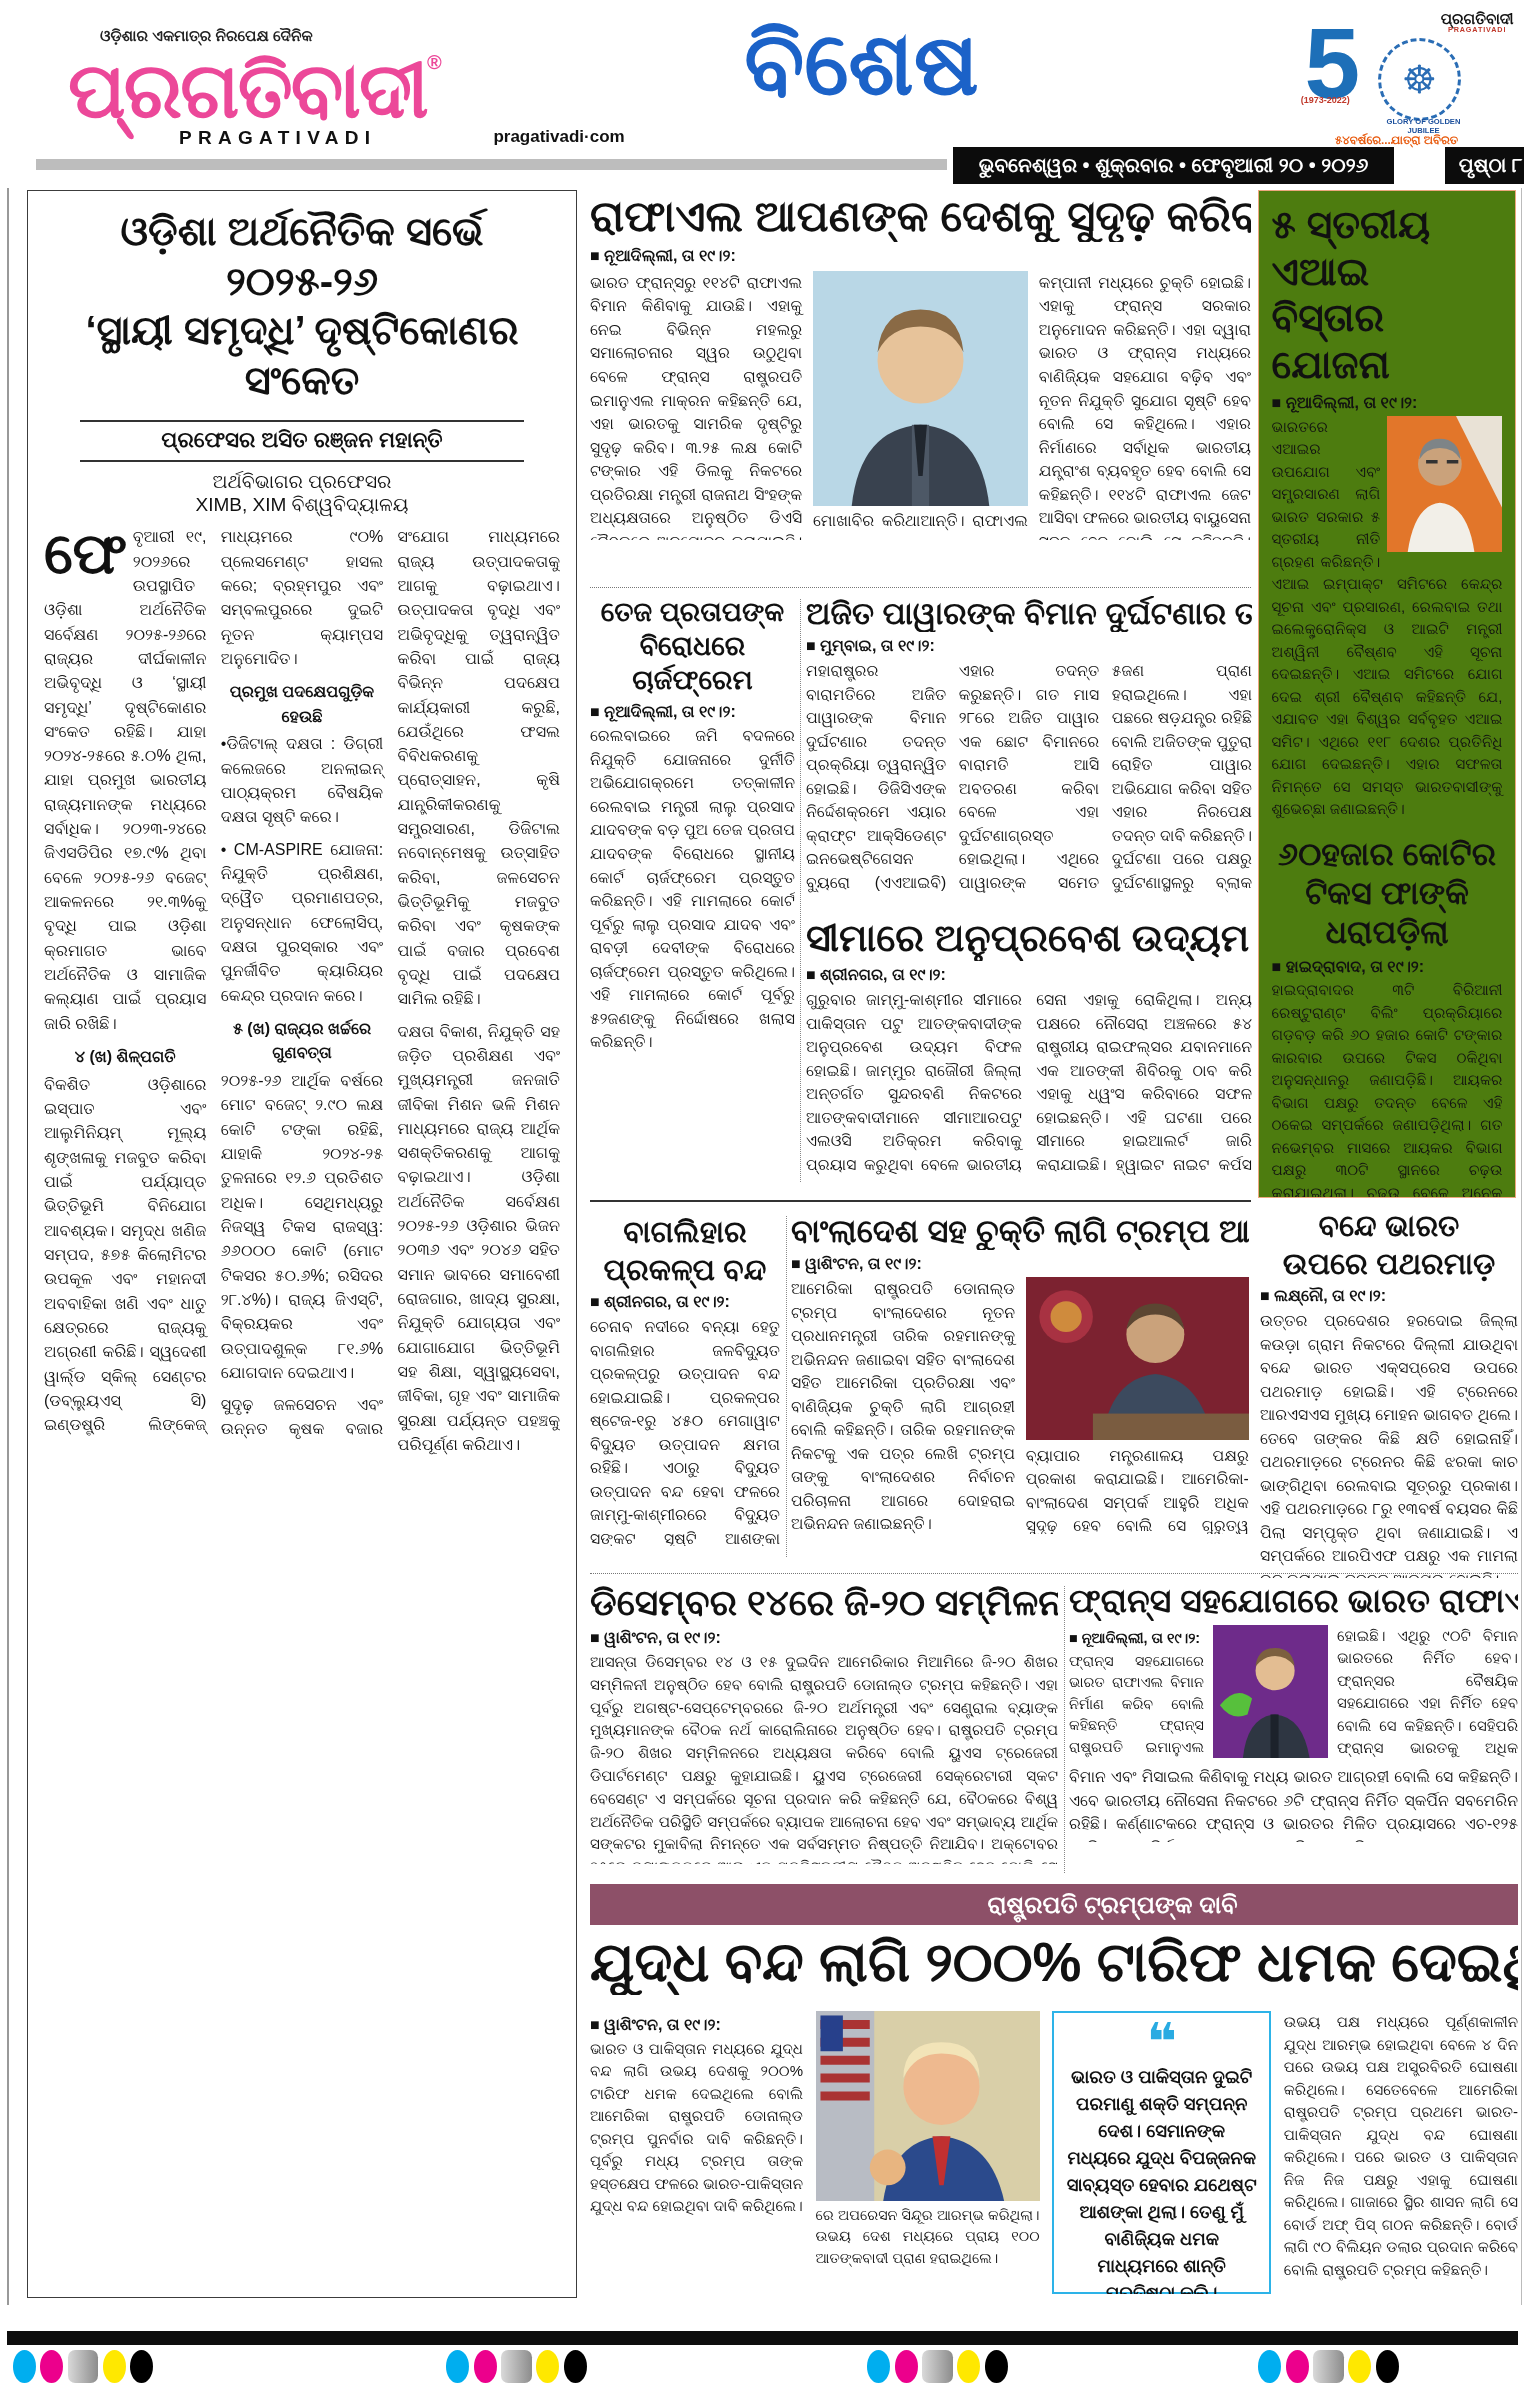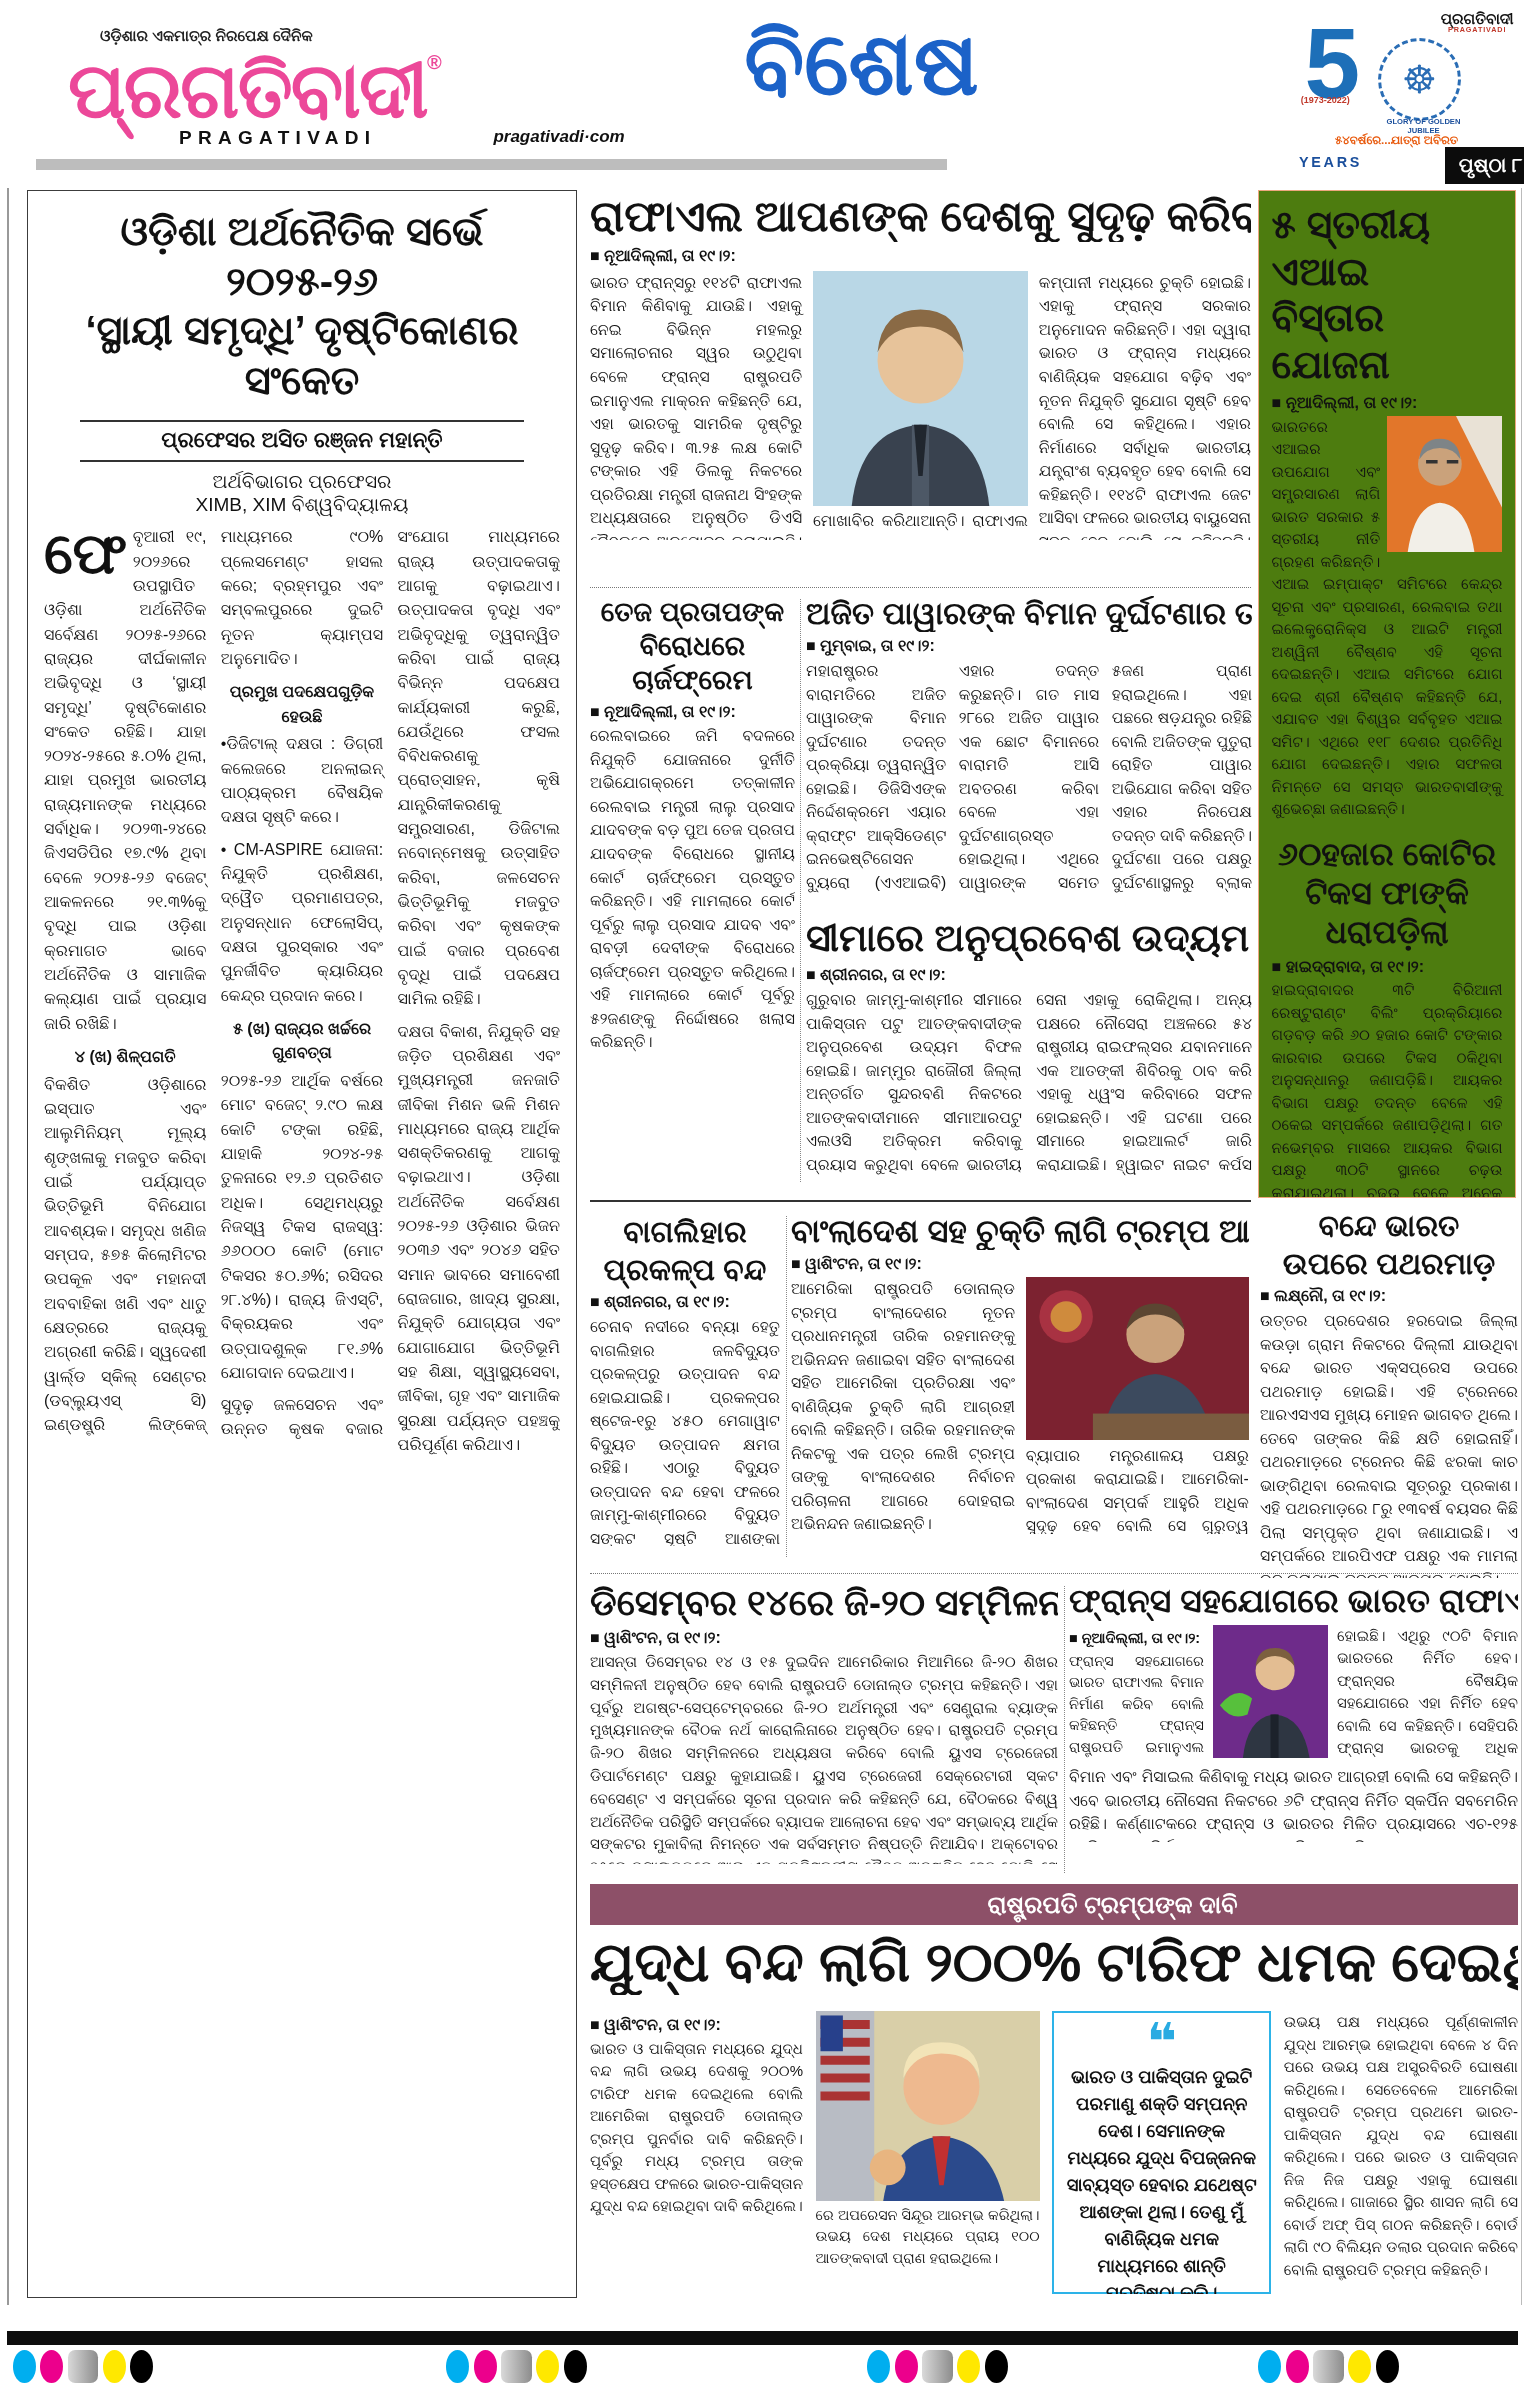--- a/index.html
+++ b/index.html
@@ -5,21 +5,21 @@
   html,body{margin:0;padding:0;background:#e8e8e8;}
   .page{position:relative;width:1525px;height:2401px;background:#ffffff;margin:0 auto;
         font-family:"Liberation Sans","DejaVu Sans",sans-serif;color:#111;overflow:hidden;}
   .abs{position:absolute;}
   
   .m-tagline{left:100px;top:27px;font-size:15.2px;font-weight:bold;color:#222;}
   .m-logo{left:68px;top:52px;font-size:77px;font-weight:900;letter-spacing:-1.8px;line-height:1;color:#ec4899;}
   .m-reg{font-size:20px;vertical-align:top;font-weight:700;}
   .m-sub{left:179px;top:127px;display:flex;gap:117px;}
   .m-sub .lat{font-size:19px;font-weight:800;letter-spacing:6.3px;}
-  .m-sub .web{font-size:17px;font-weight:800;font-style:italic;}
+  .m-sub .web{font-size:17px;font-weight:800;}
   .sec-title{left:682px;top:20px;width:359px;text-align:center;font-size:88px;font-weight:800;color:#1b62c8;line-height:1;}
   .jub{left:1299px;top:9px;width:220px;height:142px;}
   .jub .brand{position:absolute;right:5.4px;top:1.8px;text-align:center;line-height:1;}
   .jub .brand .o{font-size:15.2px;font-weight:900;display:block;}
   .jub .brand .l{font-size:7.2px;font-weight:800;color:#c0392b;letter-spacing:0.9px;display:block;}
   .jub .five{position:absolute;left:5.4px;top:3.6px;font-size:100px;font-weight:900;color:#1d6fb8;line-height:1;}
   .jub .emblem{position:absolute;left:79px;top:29px;width:77px;height:77px;border:3.6px dashed #2a6db5;border-radius:50%;
                display:flex;align-items:center;justify-content:center;color:#2a6db5;font-size:39px;}
   .jub .range{position:absolute;left:1.8px;top:86px;font-size:9px;font-weight:800;color:#c0392b;}
   .jub .yrs{position:absolute;left:0px;top:97px;font-size:14.4px;font-weight:900;color:#1b4f9c;letter-spacing:2.7px;margin-top:48px;}
@@ -127,20 +127,21 @@
     </div>
     <div class="five">5</div>
     <div class="emblem">☸</div>
     <div class="range">(1973-2022)</div>
     <div class="yrs">YEARS</div>
     <div class="arc">GLORY OF GOLDEN JUBILEE</div>
     <div class="org">୫୪ବର୍ଷରେ...ଯାତ୍ରା ଅବିରତ</div>
   </div>
 
   <div class="abs gray-bar"></div>
+  <div class="abs date-bar">ଭୁବନେଶ୍ୱର • ଶୁକ୍ରବାର • ଫେବୃଆରୀ ୨୦ • ୨୦୨୬</div>
   <div class="abs page-box">ପୃଷ୍ଠା ୮</div>
   <div class="abs edge-l"></div>
   <div class="abs edge-r"></div>
 
   <div class="abs eco">
     <h1><span>ଓଡ଼ିଶା ଅର୍ଥନୈତିକ ସର୍ଭେ ୨୦୨୫-୨୬</span><br><span>‘ସ୍ଥାୟୀ ସମୃଦ୍ଧି’ ଦୃଷ୍ଟିକୋଣର ସଂକେତ</span></h1>
     <div class="by">
       <div class="b1">ପ୍ରଫେସର ଅସିତ ରଞ୍ଜନ ମହାନ୍ତି</div>
       <div class="b2">ଅର୍ଥବିଭାଗର ପ୍ରଫେସର</div>
       <div class="b3">XIMB, XIM ବିଶ୍ୱବିଦ୍ୟାଳୟ</div>

